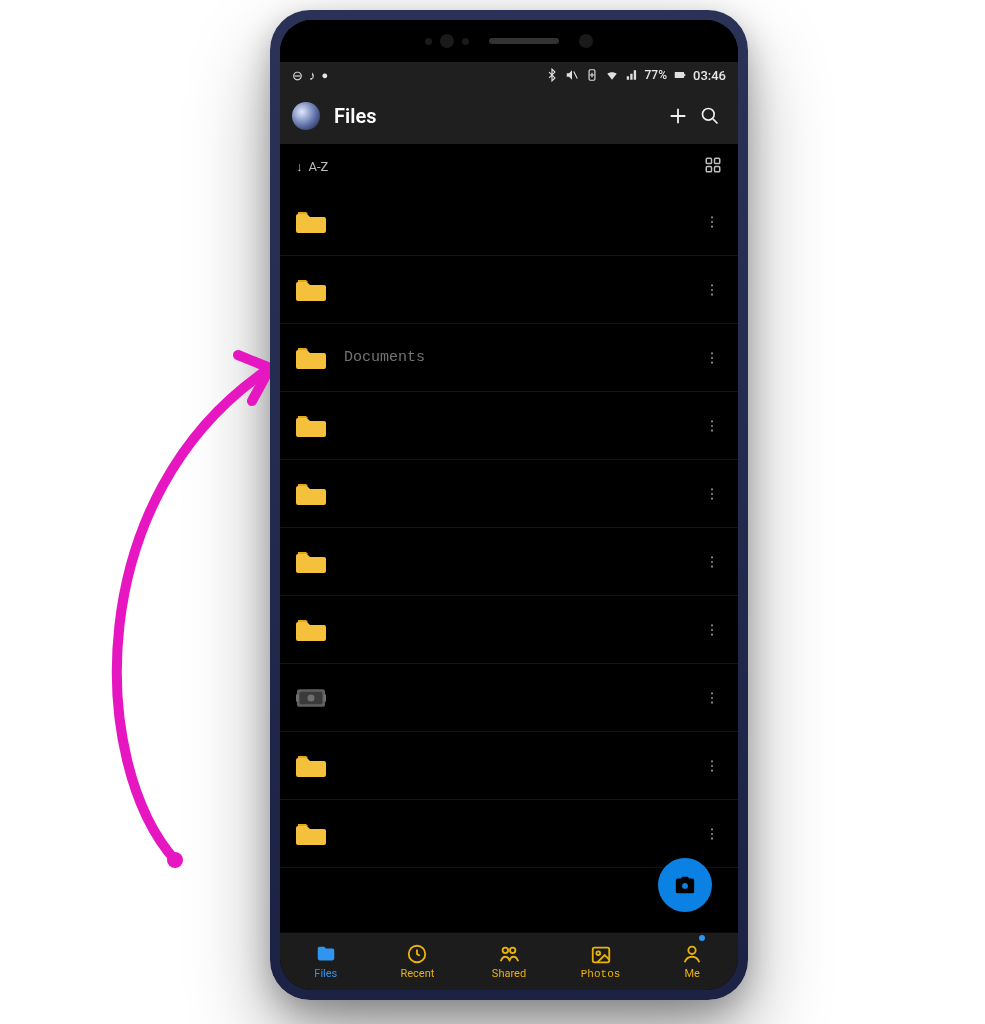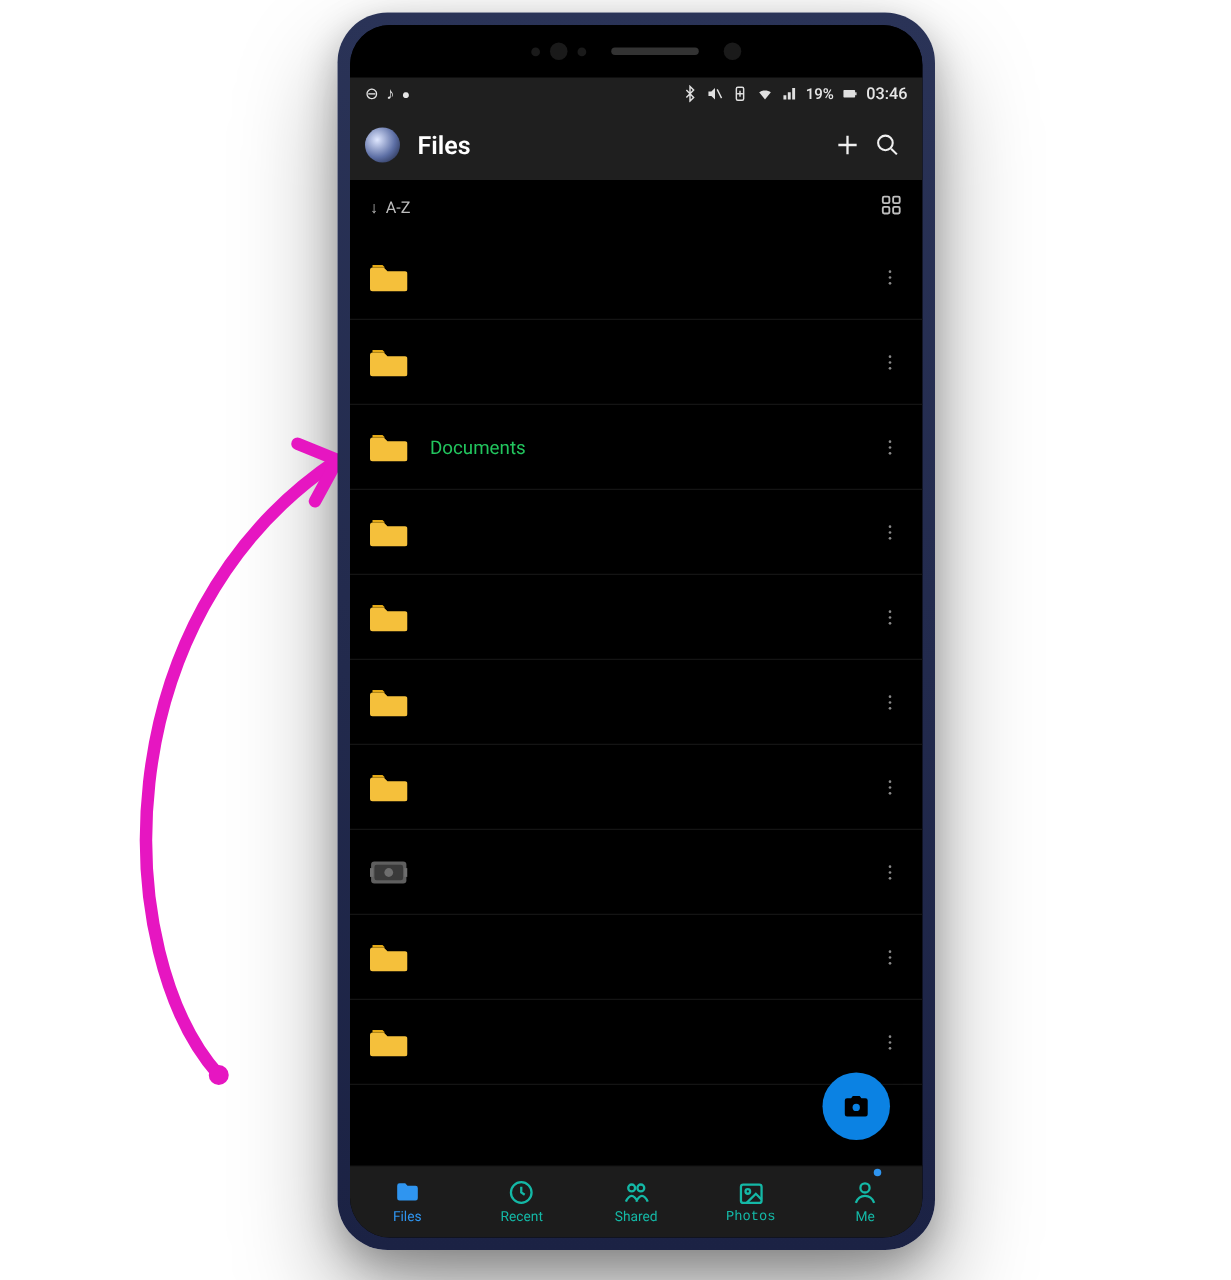--- a/index.html
+++ b/index.html
@@ -69,37 +69,37 @@
   .file-row {
     height: 68px; display:flex; align-items:center; padding: 0 8px 0 16px;
     border-bottom: 1px solid #141414;
   }
   .folder-icon { width:30px; height:24px; margin-right:18px; flex:0 0 30px; }
   .folder-icon svg { display:block; }
   .vault-icon {
     width:30px; height:24px; margin-right:18px; flex:0 0 30px;
     display:flex; align-items:center; justify-content:center;
   }
-  .file-name { color:#22c55e; font-size:15px; flex:1; }
+  .file-name { color:#737373; font-size:15px; flex:1;font-family:Liberation Mono, monospace; }
   .row-more { width:36px; display:flex; justify-content:center; color:#8a8a8a; }
 
   
   .fab {
     position:absolute; right:26px; bottom:78px; width:54px; height:54px;
     border-radius:50%; background:#0b82e3; display:flex; align-items:center; justify-content:center;
     box-shadow: 0 6px 14px rgba(0,0,0,0.5);
   }
 
   
   .bottom-nav {
     position:absolute; left:0; right:0; bottom:0; height:58px;
     background:#1c1c1c; display:flex; align-items:center; justify-content:space-around;
     border-top:1px solid #0a0a0a;
   }
-  .nav-item { display:flex; flex-direction:column; align-items:center; gap:2px; color:#14b8a6; width:20%; }
+  .nav-item { display:flex; flex-direction:column; align-items:center; gap:2px; color:#eab308; width:20%; }
   .nav-item.active { color:#2f95f0; }
   .nav-label { font-size:11px; }
   .nav-item svg { display:block; }
   .nav-badge { position:absolute; width:6px; height:6px; background:#2f95f0; border-radius:50%; transform:translate(10px,-8px); }
 
   
   .arrow {
     position:absolute; left:80px; top:335px; width:230px; height:540px; pointer-events:none;
   }
 </style>
@@ -147,21 +147,21 @@
           <svg class="ico-mini" viewBox="0 0 24 24" fill="none" stroke="#e0e0e0" stroke-width="2">
               <rect x="7" y="3" width="10" height="18" rx="2"></rect>
               <path d="M12 8v8M8 12h8"></path>
             </svg>
           <svg class="ico-mini" viewBox="0 0 24 24" fill="#e0e0e0">
               <path d="M12 20l8-10c-4.4-3.5-11.6-3.5-16 0l8 10z"></path>
             </svg>
           <svg class="ico-mini" viewBox="0 0 24 24" fill="#e0e0e0">
               <path d="M3 20h4v-6H3v6zm6 0h4V10H9v10zm6 0h4V4h-4v16z"></path>
             </svg>
-          <span style="font-size:12px">19%</span>
+          <span style="font-size:12px">77%</span>
           <svg class="ico-mini" viewBox="0 0 24 24" fill="#e0e0e0">
               <rect x="3" y="7" width="16" height="10" rx="1"></rect>
               <rect x="19" y="10" width="2" height="4"></rect>
             </svg>
           <span style="font-size:13px">03:46</span>
         </div>
       </div>
 
       <div class="app-bar">
         <div class="avatar"></div>

